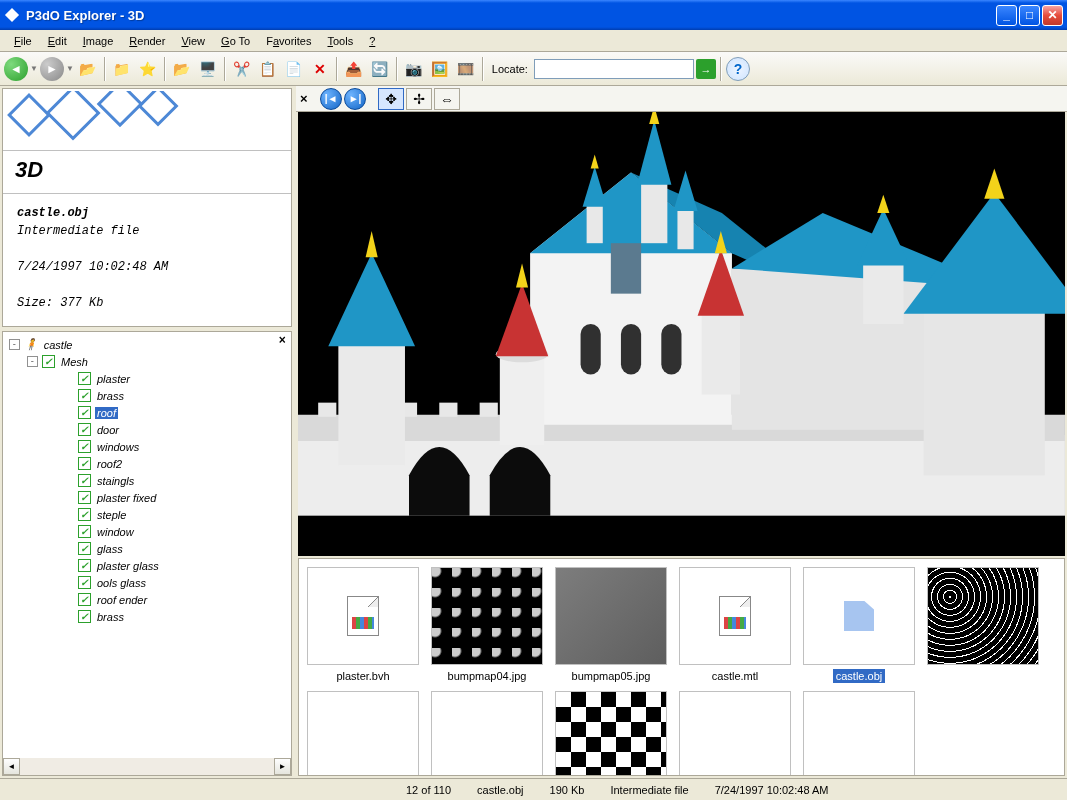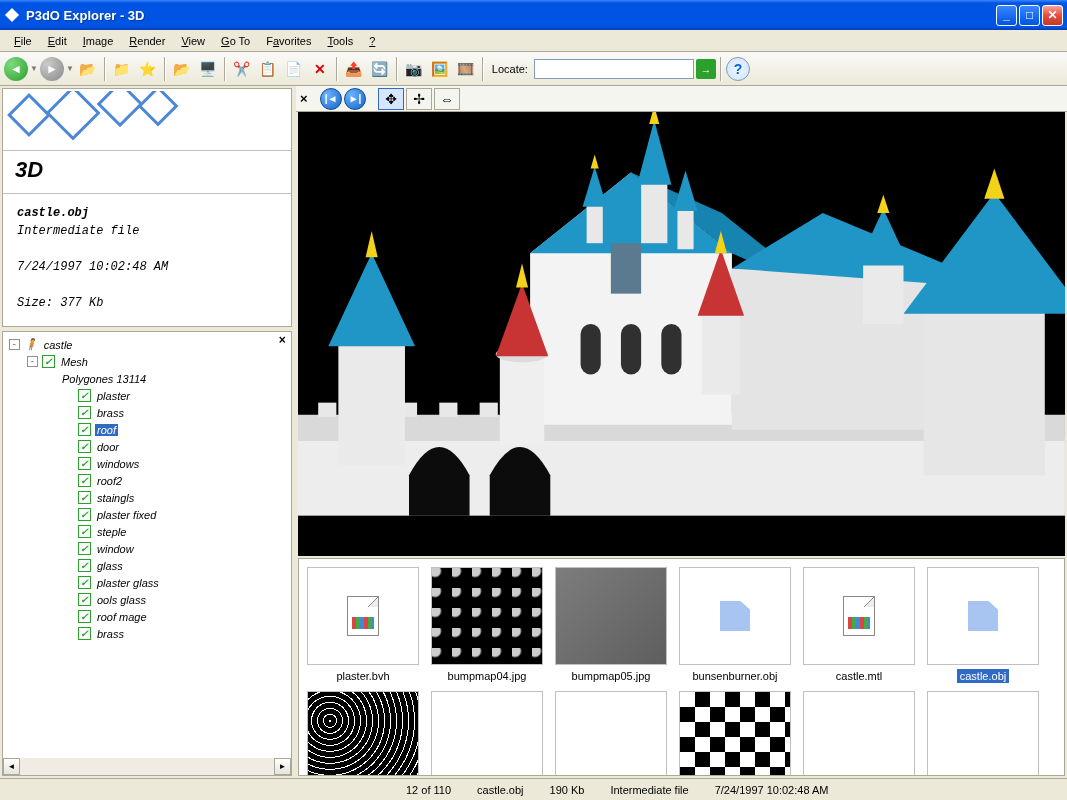--- a/index.html
+++ b/index.html
@@ -178,25 +178,20 @@
               <span style="margin-right: 4px;">🧍</span>
               <span class="tree-label">castle</span>
             </div>
             <div class="tree-row">
               <span class="tree-spacer" style="width: 18px;"></span>
               <span class="tree-expand">-</span>
               <span class="tree-check">✓</span>
               <span class="tree-label">Mesh</span>
             </div>
             <div class="tree-row">
-              <span class="tree-spacer" style="width: 36px;"></span>
-              <span style="width: 15px; display: inline-block;"></span>
-              <span class="tree-label">Polygones 13114</span>
-            </div>
-            <div class="tree-row">
               <span class="tree-spacer" style="width: 54px;"></span>
               <span style="width: 15px; display: inline-block;"></span>
               <span class="tree-check">✓</span>
               <span class="tree-label">plaster</span>
             </div>
             <div class="tree-row">
               <span class="tree-spacer" style="width: 54px;"></span>
               <span style="width: 15px; display: inline-block;"></span>
               <span class="tree-check">✓</span>
               <span class="tree-label">brass</span>
@@ -264,21 +259,21 @@
             <div class="tree-row">
               <span class="tree-spacer" style="width: 54px;"></span>
               <span style="width: 15px; display: inline-block;"></span>
               <span class="tree-check">✓</span>
               <span class="tree-label">ools glass</span>
             </div>
             <div class="tree-row">
               <span class="tree-spacer" style="width: 54px;"></span>
               <span style="width: 15px; display: inline-block;"></span>
               <span class="tree-check">✓</span>
-              <span class="tree-label">roof mage</span>
+              <span class="tree-label">roof ender</span>
             </div>
             <div class="tree-row">
               <span class="tree-spacer" style="width: 54px;"></span>
               <span style="width: 15px; display: inline-block;"></span>
               <span class="tree-check">✓</span>
               <span class="tree-label">brass</span>
             </div>
           </div>
       </div>
       <div class="scroll-track-h">
@@ -384,26 +379,20 @@
             <div class="thumb-label">bumpmap04.jpg</div>
           </div>
           <div class="thumb">
             <div class="thumb-box">
               <div class="thumb-tex-gray"></div>
             </div>
             <div class="thumb-label">bumpmap05.jpg</div>
           </div>
           <div class="thumb">
             <div class="thumb-box">
-              <div class="thumb-icon-obj"></div>
-            </div>
-            <div class="thumb-label">bunsenburner.obj</div>
-          </div>
-          <div class="thumb">
-            <div class="thumb-box">
               <div class="thumb-icon-doc">
                 <div style="position:absolute;bottom:6px;left:4px;right:4px;height:12px;background:repeating-linear-gradient(90deg,#d44 0 4px,#4a4 4px 8px,#48d 8px 12px);"></div>
               </div>
             </div>
             <div class="thumb-label">castle.mtl</div>
           </div>
           <div class="thumb">
             <div class="thumb-box">
               <div class="thumb-icon-obj"></div>
             </div>

